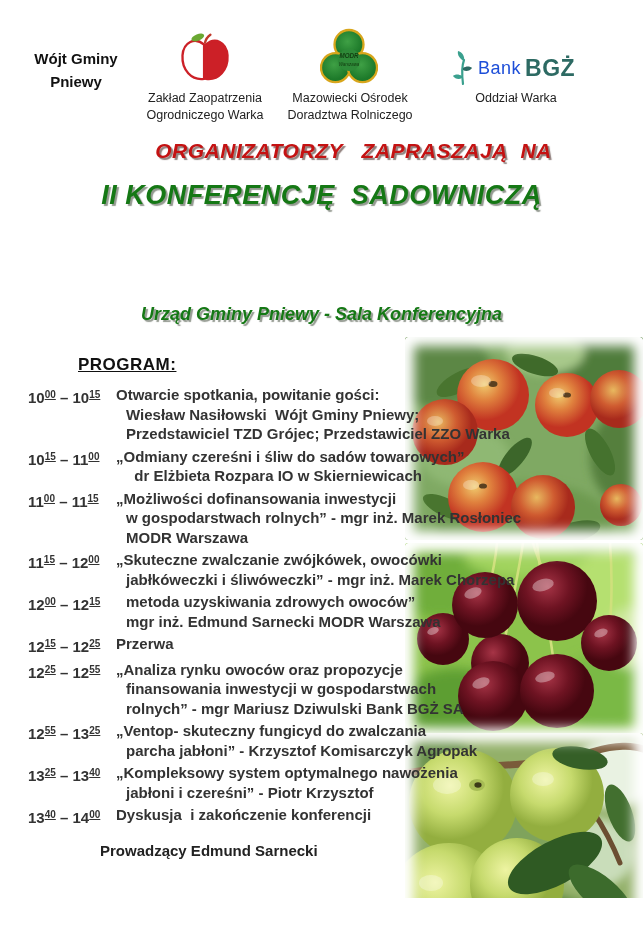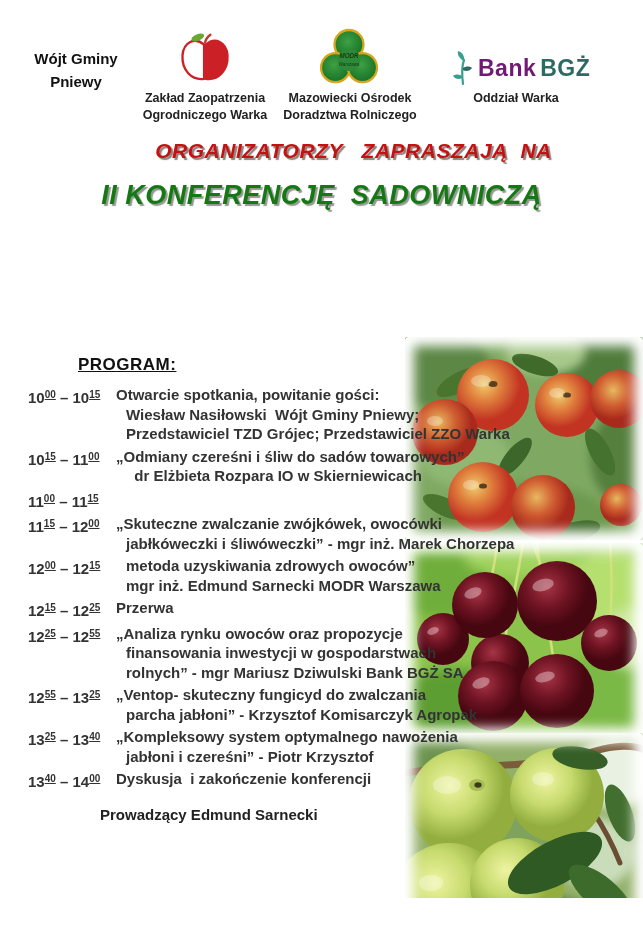--- a/index.html
+++ b/index.html
@@ -3,29 +3,29 @@
 <meta charset="utf-8">
 <style>
   html,body{margin:0;padding:0;background:#fff;}
   .poster{
     position:relative;width:643px;height:898px;background:#ffffff;
     font-family:"Liberation Sans", sans-serif;overflow:hidden;
   }
   
   .wojt{position:absolute;left:16px;top:47px;width:120px;text-align:center;
         font-size:15px;font-weight:bold;color:#111;line-height:23px;}
-  .logo-caption{position:absolute;text-align:center;font-size:12.5px;font-weight:bold;
+  .logo-caption{position:absolute;text-align:center;font-size:12.5px;font-weight:normal;
         color:#222;line-height:17px;}
   .cap-zzo{left:136px;top:90px;width:138px;}
   .cap-modr{left:280px;top:90px;width:140px;}
   .cap-bgz{left:452px;top:90px;width:128px;}
   .logo-zzo{position:absolute;left:178px;top:31px;width:54px;height:57px;}
   .logo-modr{position:absolute;left:320px;top:28px;width:58px;height:60px;}
   .logo-bgz{position:absolute;left:452px;top:50px;display:flex;align-items:center;gap:4px;}
-  .bgz-word{font-size:23px;color:#701a75;font-weight:bold;letter-spacing:.5px;}
+  .bgz-word{font-size:18px;color:#1d4ed8;font-weight:normal;letter-spacing:.5px;}
   .bgz-abbr{font-size:23px;color:#2d6a63;font-weight:bold;letter-spacing:.5px;}
   
   .title-line{position:absolute;left:0;width:643px;text-align:center;
         font-weight:bold;font-style:italic;white-space:pre;}
   .t-red{color:#c41212;text-shadow:2px 2px 1px rgba(85,60,55,.65);padding-left:32px;}
   .t-green{color:#157815;text-shadow:2px 2px 1px rgba(75,85,70,.6);}
   .t-invite{top:139px;font-size:21px;letter-spacing:.5px;}
   .t-conf{top:180px;font-size:27px;letter-spacing:.5px;}
   .t-theme{top:217px;font-size:23px;letter-spacing:1px;}
   .t-date{top:262px;font-size:25px;}
@@ -97,20 +97,21 @@
       <path d="M11 18 C14 16 18 16 20 18 C18 21 14 22 11 20 Z" fill="#2d6a63"></path>
       <path d="M10 26 C7 24 3 24 1 26 C3 29 7 30 10 28 Z" fill="#3aa08e"></path>
     </svg>
     <span class="bgz-word">Bank</span>
       <span class="bgz-abbr">BGŻ</span>
   </div>
   <div class="logo-caption cap-bgz">Oddział Warka</div>
 
   <div class="title-line t-red t-invite">ORGANIZATORZY   ZAPRASZAJĄ  NA</div>
   <div class="title-line t-green t-conf">II KONFERENCJĘ  SADOWNICZĄ</div>
+  <div class="title-line t-green t-venue">Urząd Gminy Pniewy - Sala Konferencyjna</div>
 
   <div class="photo ph-red">
     <svg width="238" height="203" viewBox="0 0 238 203" aria-hidden="true">
       <defs>
         <radialGradient id="apR" cx="38%" cy="35%">
           <stop offset="0%" stop-color="#f0cb6e"></stop>
           <stop offset="45%" stop-color="#e0823e"></stop>
           <stop offset="100%" stop-color="#c23322"></stop>
         </radialGradient>
         <radialGradient id="apR2" cx="40%" cy="35%">
@@ -269,20 +270,25 @@
     <div class="program-item">
       <span class="ptime"><span class="sh">10</span><sup class="sm">15</sup> – <span class="eh">11</span><sup class="em">00</sup></span>
       <span class="pdesc">
             <div class="pline">„Odmiany czereśni i śliw do sadów towarowych”</div>
             <div class="pline cont">  dr Elżbieta Rozpara IO w Skierniewicach</div>
           </span>
     </div>
 
     <div class="program-item">
       <span class="ptime"><span class="sh">11</span><sup class="sm">00</sup> – <span class="eh">11</span><sup class="em">15</sup></span>
+      <span class="pdesc">
+            <div class="pline">„Możliwości dofinansowania inwestycji</div>
+            <div class="pline cont">w gospodarstwach rolnych” - mgr inż. Marek Rosłoniec</div>
+            <div class="pline cont">MODR Warszawa</div>
+          </span>
     </div>
 
     <div class="program-item">
       <span class="ptime"><span class="sh">11</span><sup class="sm">15</sup> – <span class="eh">12</span><sup class="em">00</sup></span>
       <span class="pdesc">
             <div class="pline">„Skuteczne zwalczanie zwójkówek, owocówki</div>
             <div class="pline cont">jabłkóweczki i śliwóweczki” - mgr inż. Marek Chorzepa</div>
           </span>
     </div>
 

